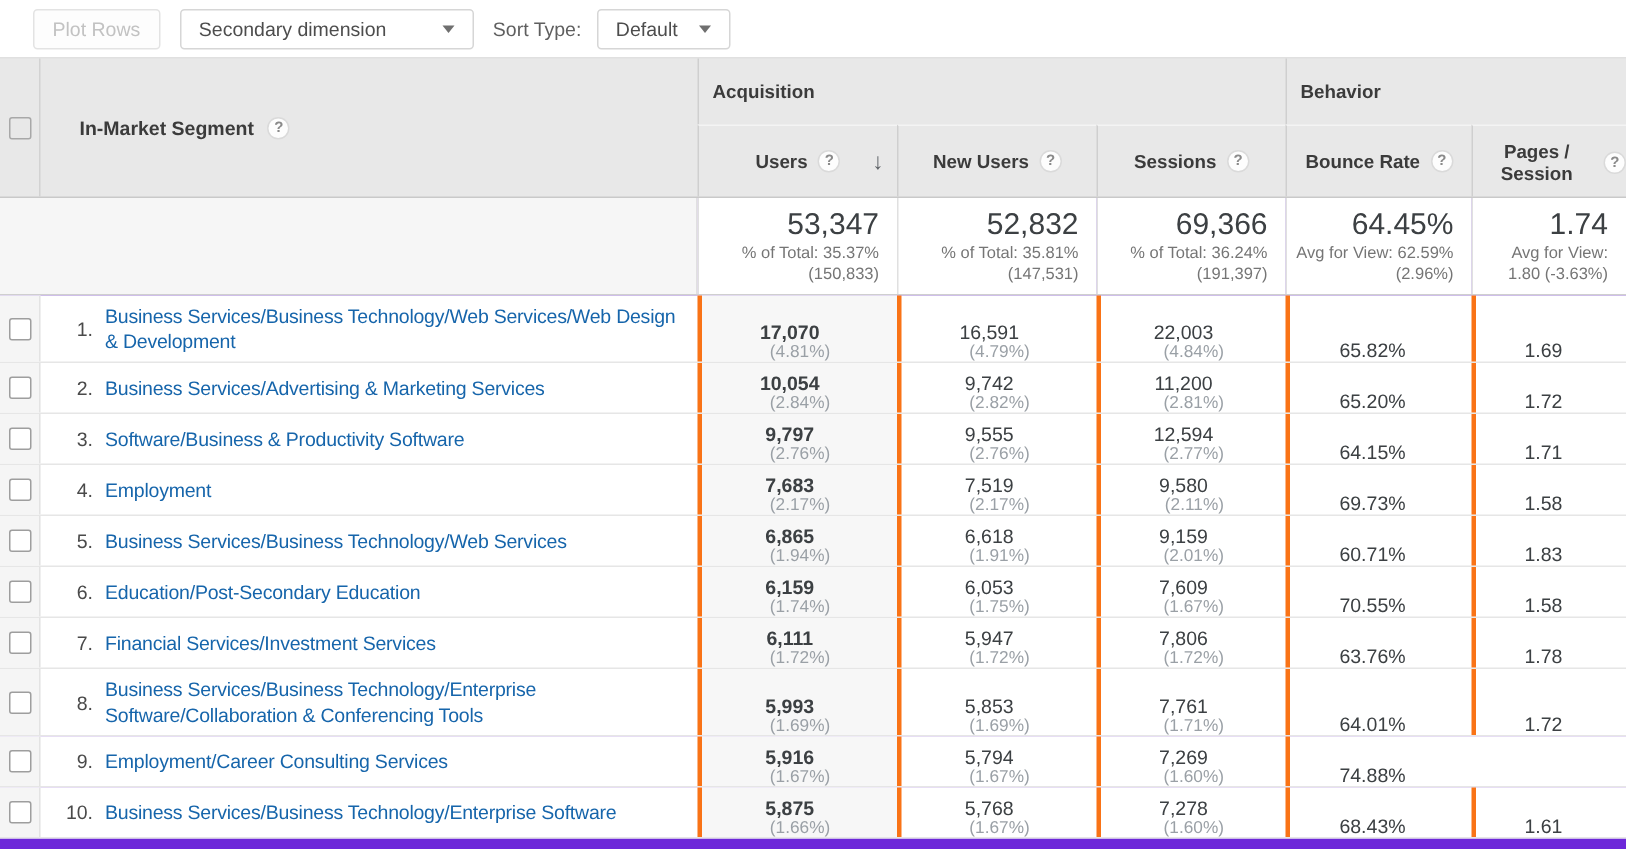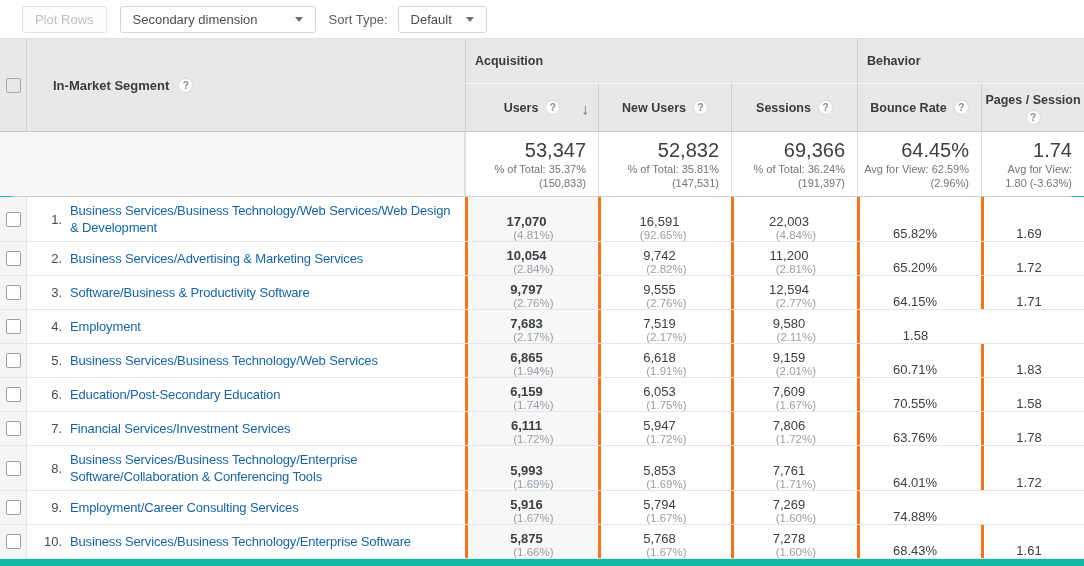--- a/index.html
+++ b/index.html
@@ -2,21 +2,21 @@
 <html><head>
 <meta charset="utf-8">
 <style>
   * { box-sizing: border-box; margin: 0; padding: 0; }
   html,body { background:#fff; }
   body {
     font-family: "Liberation Sans", sans-serif;
     color:#3c4043;
     width:1084px;
   }
-  #app { width:1084px; height:566px; overflow:hidden; background:#14b8a6; }
+  #app { width:1084px; height:566px; overflow:hidden; background:#6d28d9; }
 
   
   .toolbar {
     height:38px; background:#fff;
     display:flex; align-items:center;
     padding-left:22px;
   }
   .btn {
     height:27px; display:inline-flex; align-items:center;
     padding:0 12px; border:1px solid #d6d6d6; border-radius:3px;
@@ -62,42 +62,42 @@
   }
   .g-acq { grid-column:3 / span 3;text-align:center; }
   .g-beh { grid-column:6 / span 2; }
   .metric-th {
     grid-row:2; position:relative;
     display:flex; align-items:center; justify-content:center; gap:7px;
     font-size:12.5px; font-weight:bold; color:#3b3b3b;
     border-left:1px solid #cfcfcf; border-top:1px solid #f4f4f4;
     cursor:pointer;
   }
-  .metric-th.two-line { flex-direction:column; gap:2px; line-height:15px; text-align:center; padding-top:2px; }
+  .metric-th.two-line { gap:2px; line-height:15px; text-align:center; padding-top:2px; }
   .sort-arrow {
     position:absolute; right:9px; top:50%; transform:translateY(-50%);
     font-size:15px; color:#5f6368; font-weight:normal;
   }
   .help {
     width:15px; height:15px; border-radius:50%;
     background:#fdfdfd; border:1px solid #dadada;
     color:#8a8a8a; font-size:10px; font-weight:bold;
     display:inline-flex; align-items:center; justify-content:center;
     flex:0 0 15px; cursor:pointer;
   }
 
   
   .checkbox {
     width:15px; height:15px; border:1px solid #9e9e9e; border-radius:2px;
     background:#fff; display:inline-block; cursor:pointer;
   }
   .thead .checkbox { background:transparent; border-color:#a8a8a8; }
 
   
-  .totals { height:65px; border-bottom:1px solid #cfcfcf;border-radius:15px; }
+  .totals { height:65px; border-bottom:1px solid #cfcfcf; }
   .totals .left-blank {
     grid-column:1 / span 2; background:#f6f6f6;
     border-right:1px solid #e0e0e0;
   }
   .totals .t-cell {
     display:flex; flex-direction:column; justify-content:center; align-items:flex-end;
     padding-right:12px; border-left:1px solid #e0e0e0; background:#fff;
   }
   .totals .t-cell:first-of-type { border-left:none; }
   .t-big { font-size:20px; color:#3c4043; line-height:24px; }
@@ -220,21 +220,21 @@
       <div class="seg-cell">
         <span class="row-num">1.</span>
         <a class="seg-link">Business Services/Business Technology/Web Services/Web Design &amp; Development</a>
       </div>
       <div class="num-cell users">
         <span class="val bold">17,070</span>
         <span class="pct">(4.81%)</span>
       </div>
       <div class="num-cell">
         <span class="val">16,591</span>
-        <span class="pct">(92.65%)</span>
+        <span class="pct">(4.79%)</span>
       </div>
       <div class="num-cell">
         <span class="val">22,003</span>
         <span class="pct">(4.84%)</span>
       </div>
       <div class="num-cell single">
         <span class="val">65.82%</span>
       </div>
       <div class="num-cell single pages">
         <span class="val">1.69</span>
@@ -310,20 +310,23 @@
         <span class="pct">(2.17%)</span>
       </div>
       <div class="num-cell">
         <span class="val">7,519</span>
         <span class="pct">(2.17%)</span>
       </div>
       <div class="num-cell">
         <span class="val">9,580</span>
         <span class="pct">(2.11%)</span>
       </div>
+      <div class="num-cell single">
+        <span class="val">69.73%</span>
+      </div>
       <div class="num-cell single pages">
         <span class="val">1.58</span>
       </div>
     </div>
 
     <div class="grid data-row">
       <div class="gutter">
         <span class="checkbox"></span>
       </div>
       <div class="seg-cell">

